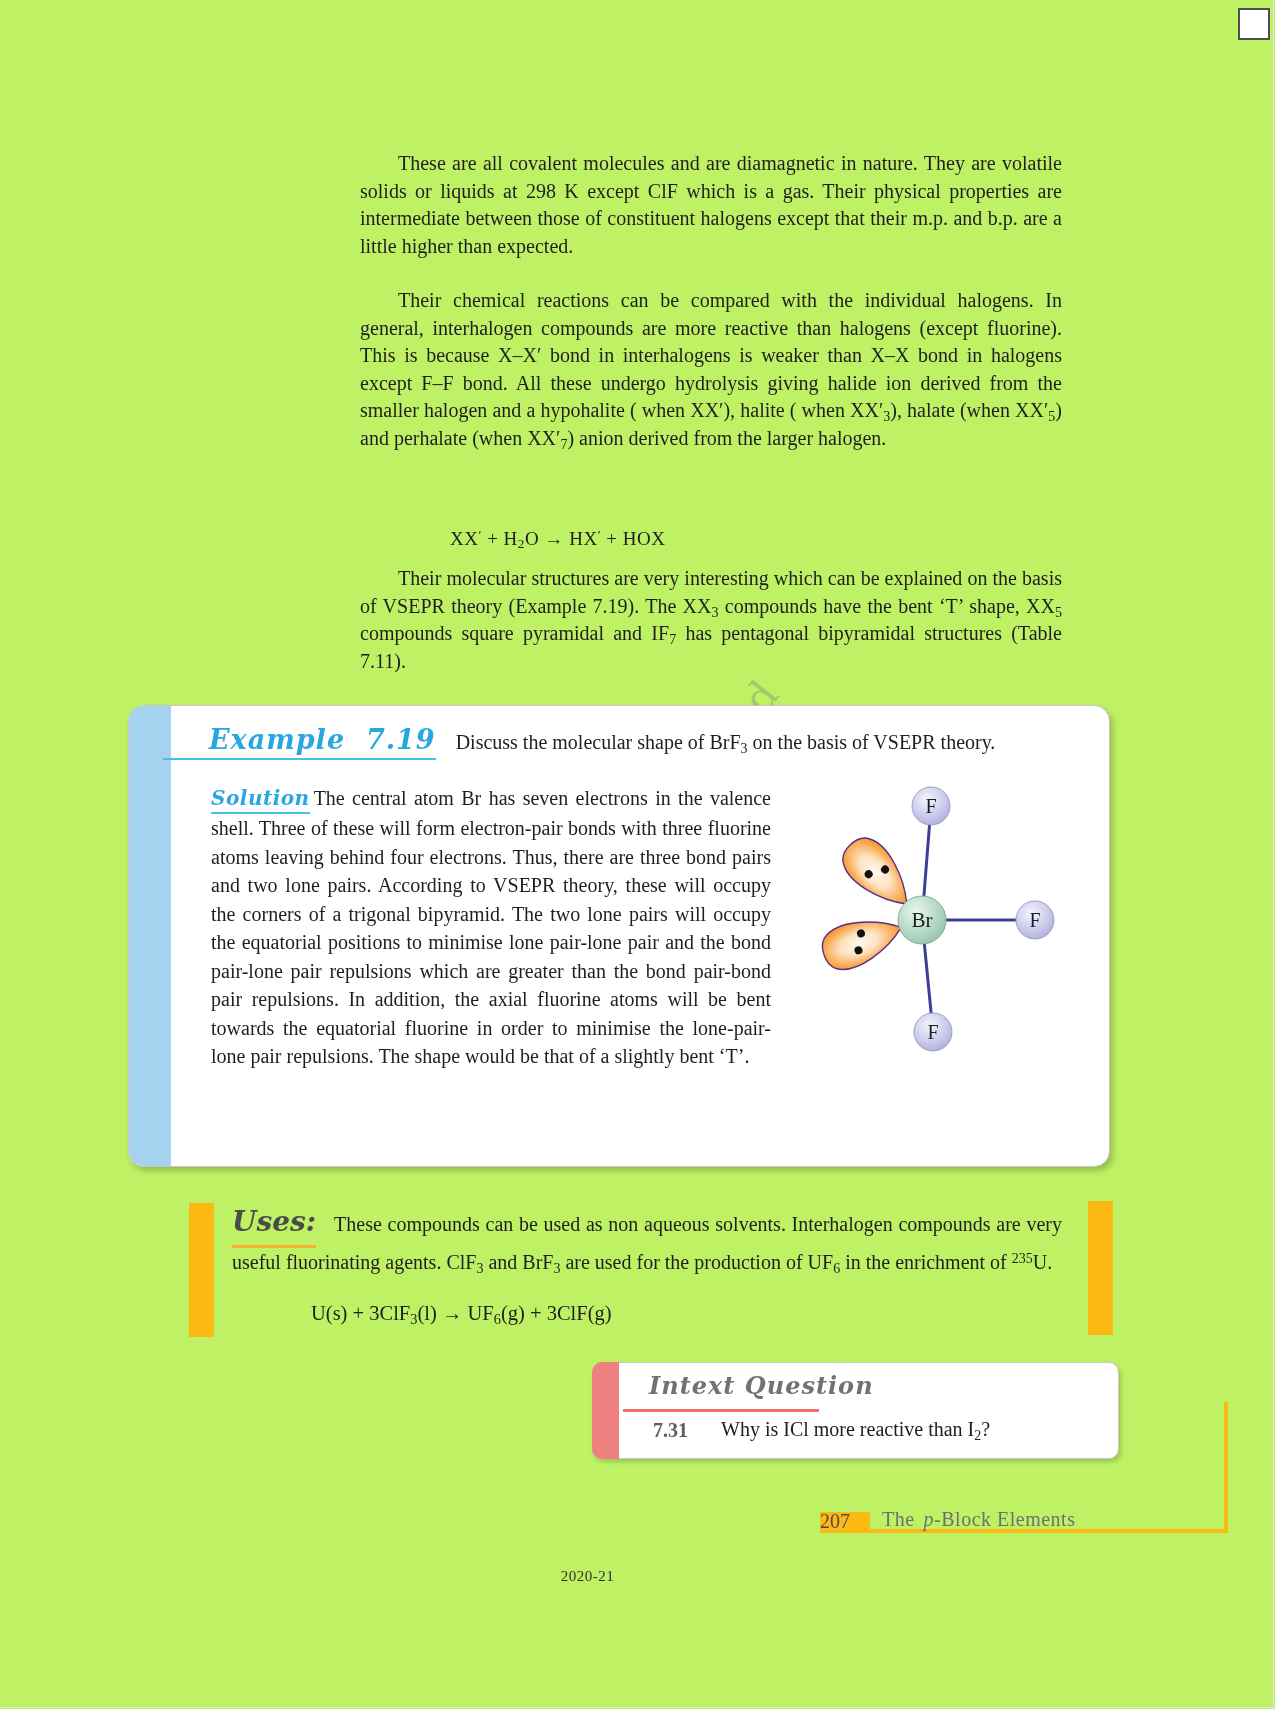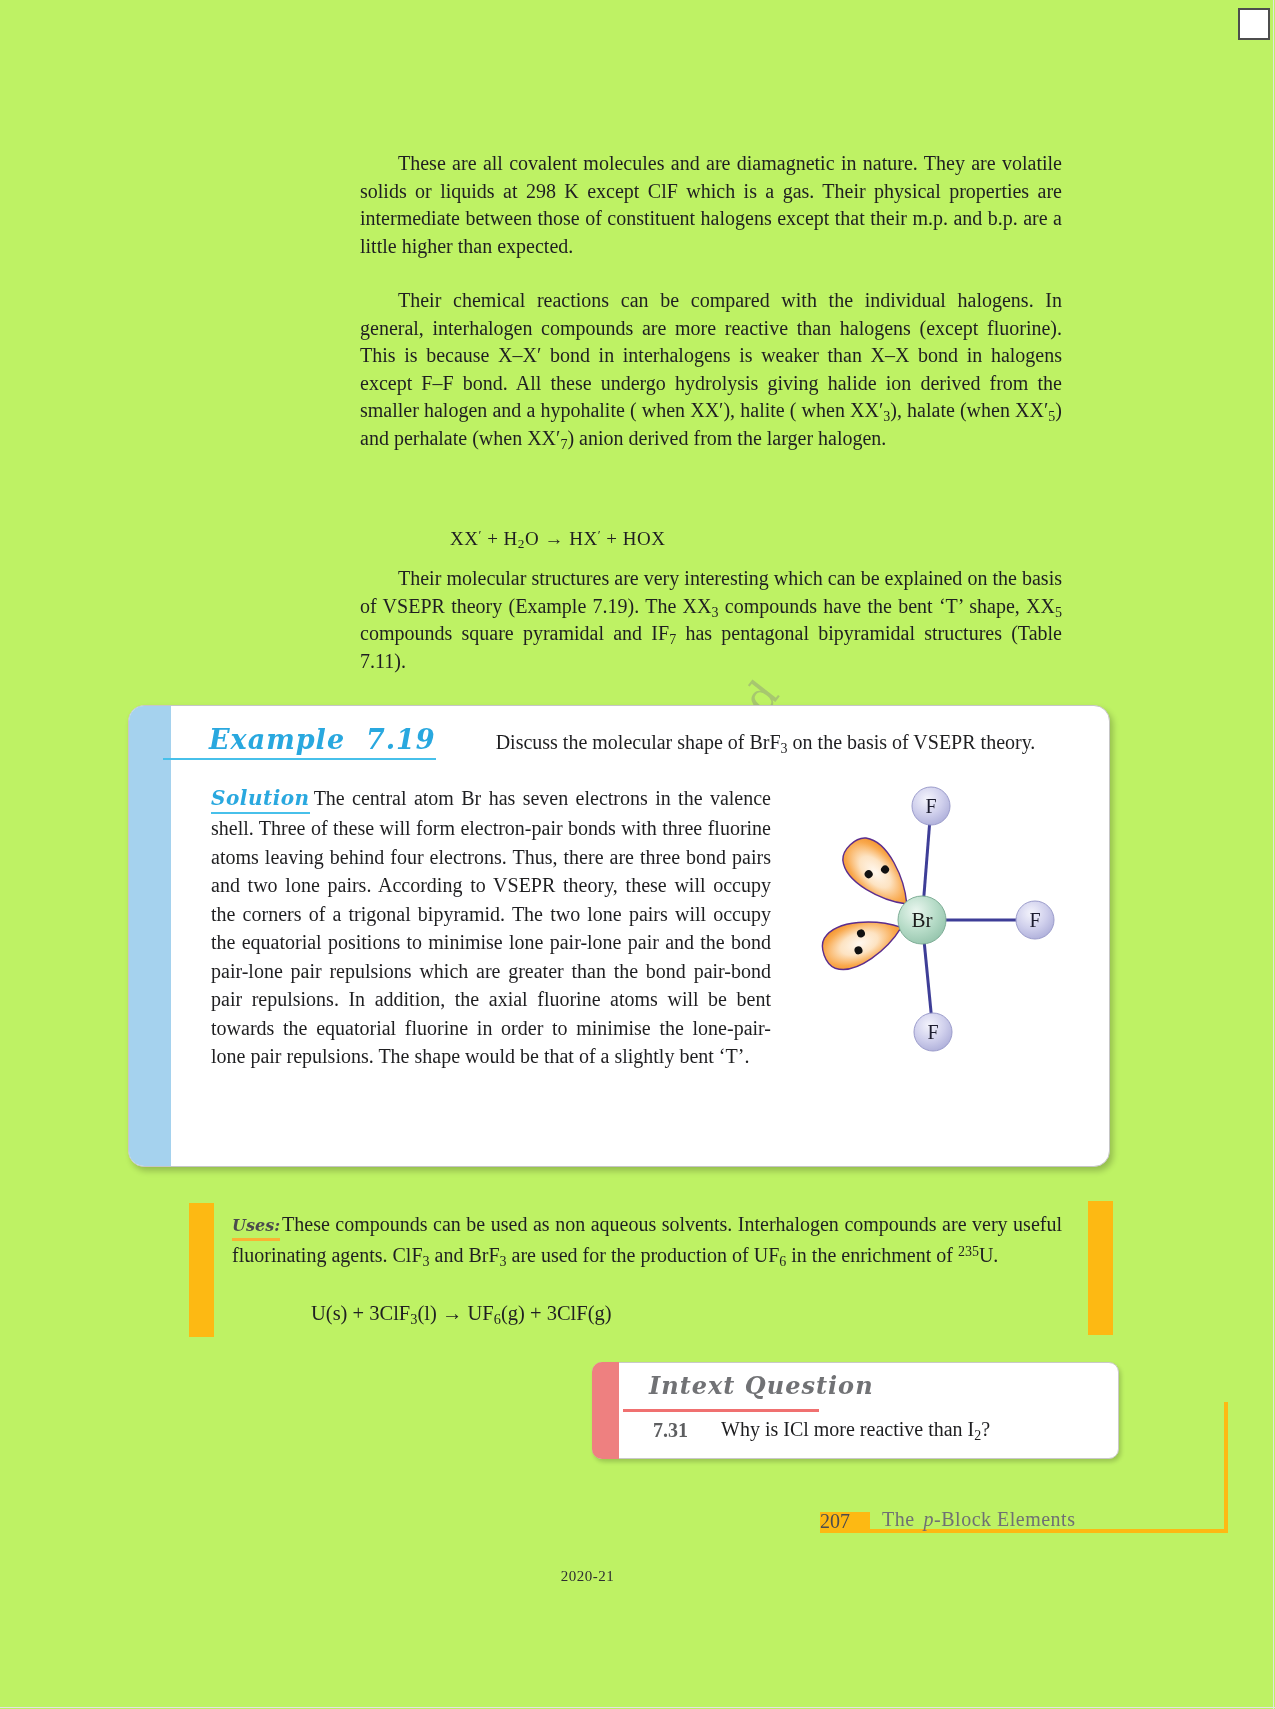--- a/index.html
+++ b/index.html
@@ -21,39 +21,39 @@
 
   
   .example-box{position:absolute;left:128px;top:705px;width:980px;height:460px;background:#ffffff;
                border:1px solid #c6c6c6;border-radius:16px;box-shadow:3px 4px 6px rgba(0,0,0,.22);}
   .blue-strip{position:absolute;left:0;top:0;width:42px;height:100%;background:#a5d2ee;
               border-radius:15px 0 0 15px;}
   .ex-header{position:absolute;left:80px;top:18px;right:26px;}
   .ex-label{display:inline-block;font-family:"DejaVu Serif",serif;font-style:italic;font-weight:bold;
             font-size:27px;color:#29a8df;border-bottom:2.5px solid #47c0ea;padding-bottom:3px;
             margin-left:-46px;padding-left:46px;margin-right:20px;letter-spacing:1px;}
-  .ex-question{font-size:20px;color:#1f1f21;margin-left:40px;}
+  .ex-question{font-size:20px;color:#1f1f21;}
   .sol-para{position:absolute;left:82px;top:78px;width:560px;font-size:20px;line-height:28.5px;
             text-align:justify;}
   .sol-label{display:inline-block;font-family:"DejaVu Serif",serif;font-style:italic;font-weight:bold;
              font-size:20px;color:#29a8df;border-bottom:2.5px solid #47c0ea;padding-bottom:2px;
              margin-right:4px;letter-spacing:.5px;line-height:24px;}
   .figure{position:absolute;left:634px;top:70px;width:320px;height:320px;}
 
   
   .wm{position:absolute;font-family:"DejaVu Serif",serif;color:rgba(128,128,128,.38);
       transform-origin:0 0;transform:rotate(-52deg);font-size:42px;letter-spacing:3px;white-space:nowrap;}
 
   
   .uses-bar{position:absolute;background:#fdb913;}
   .uses-text{position:absolute;left:232px;top:1210px;width:830px;font-size:20px;line-height:29px;
              text-align:justify;}
   .uses-label{display:inline-block;font-family:"DejaVu Serif",serif;font-style:italic;font-weight:bold;
-              font-size:16px;color:#4b4b4d;border-bottom:3px solid #f9b233;padding-bottom:1px;
-              margin-right:2px;line-height:22px;}
+              font-size:28px;color:#4b4b4d;border-bottom:3px solid #f9b233;padding-bottom:12px;
+              margin-right:18px;line-height:22px;}
   .uses-eq{position:absolute;left:311px;top:1302px;font-size:20.5px;}
 
   
   .intext-box{position:absolute;left:592px;top:1362px;width:525px;height:95px;background:#fff;
               border:1.5px solid #c9c9c9;border-radius:10px;box-shadow:2px 3px 4px rgba(0,0,0,.18);}
   .red-strip{position:absolute;left:-1px;top:-1px;width:27px;height:97px;background:#ee8080;
              border-radius:10px 0 0 10px;}
   .intext-title{position:absolute;left:56px;top:8px;font-family:"DejaVu Serif",serif;font-style:italic;
                 font-weight:bold;font-size:24px;color:#717275;letter-spacing:1px;}
   .intext-underline{position:absolute;left:30px;top:46px;width:196px;height:2.5px;background:#f07070;}

